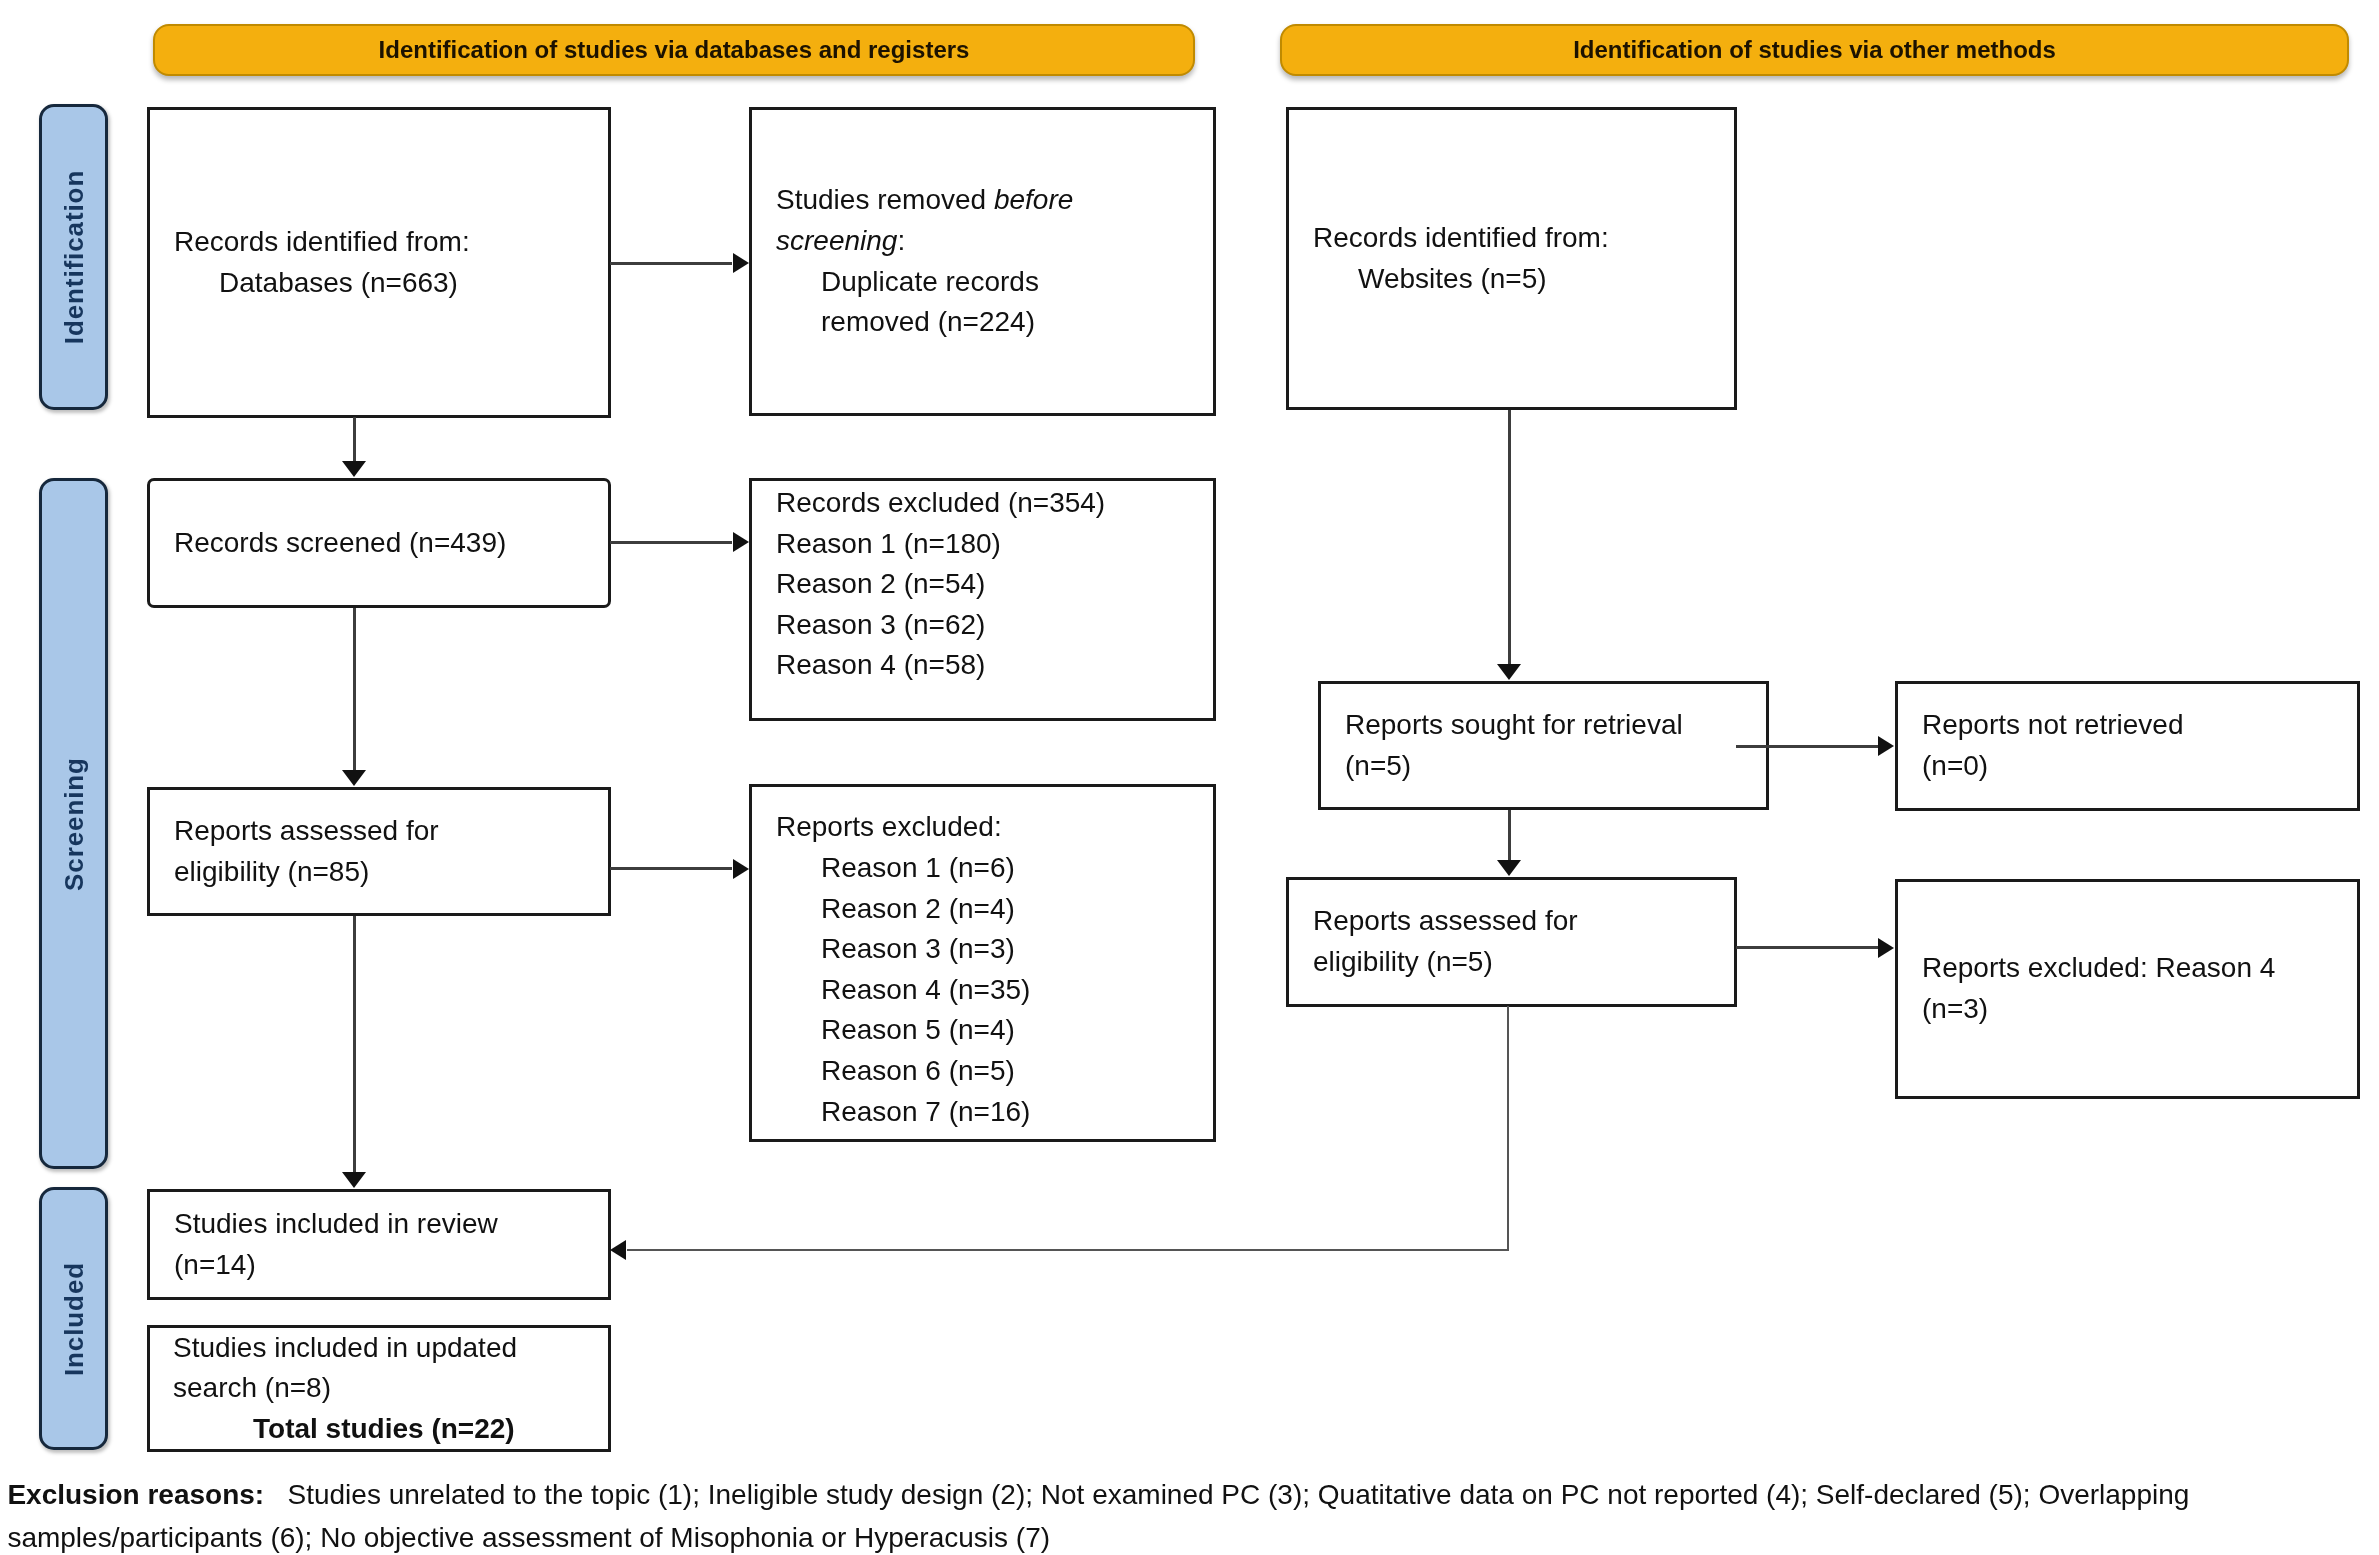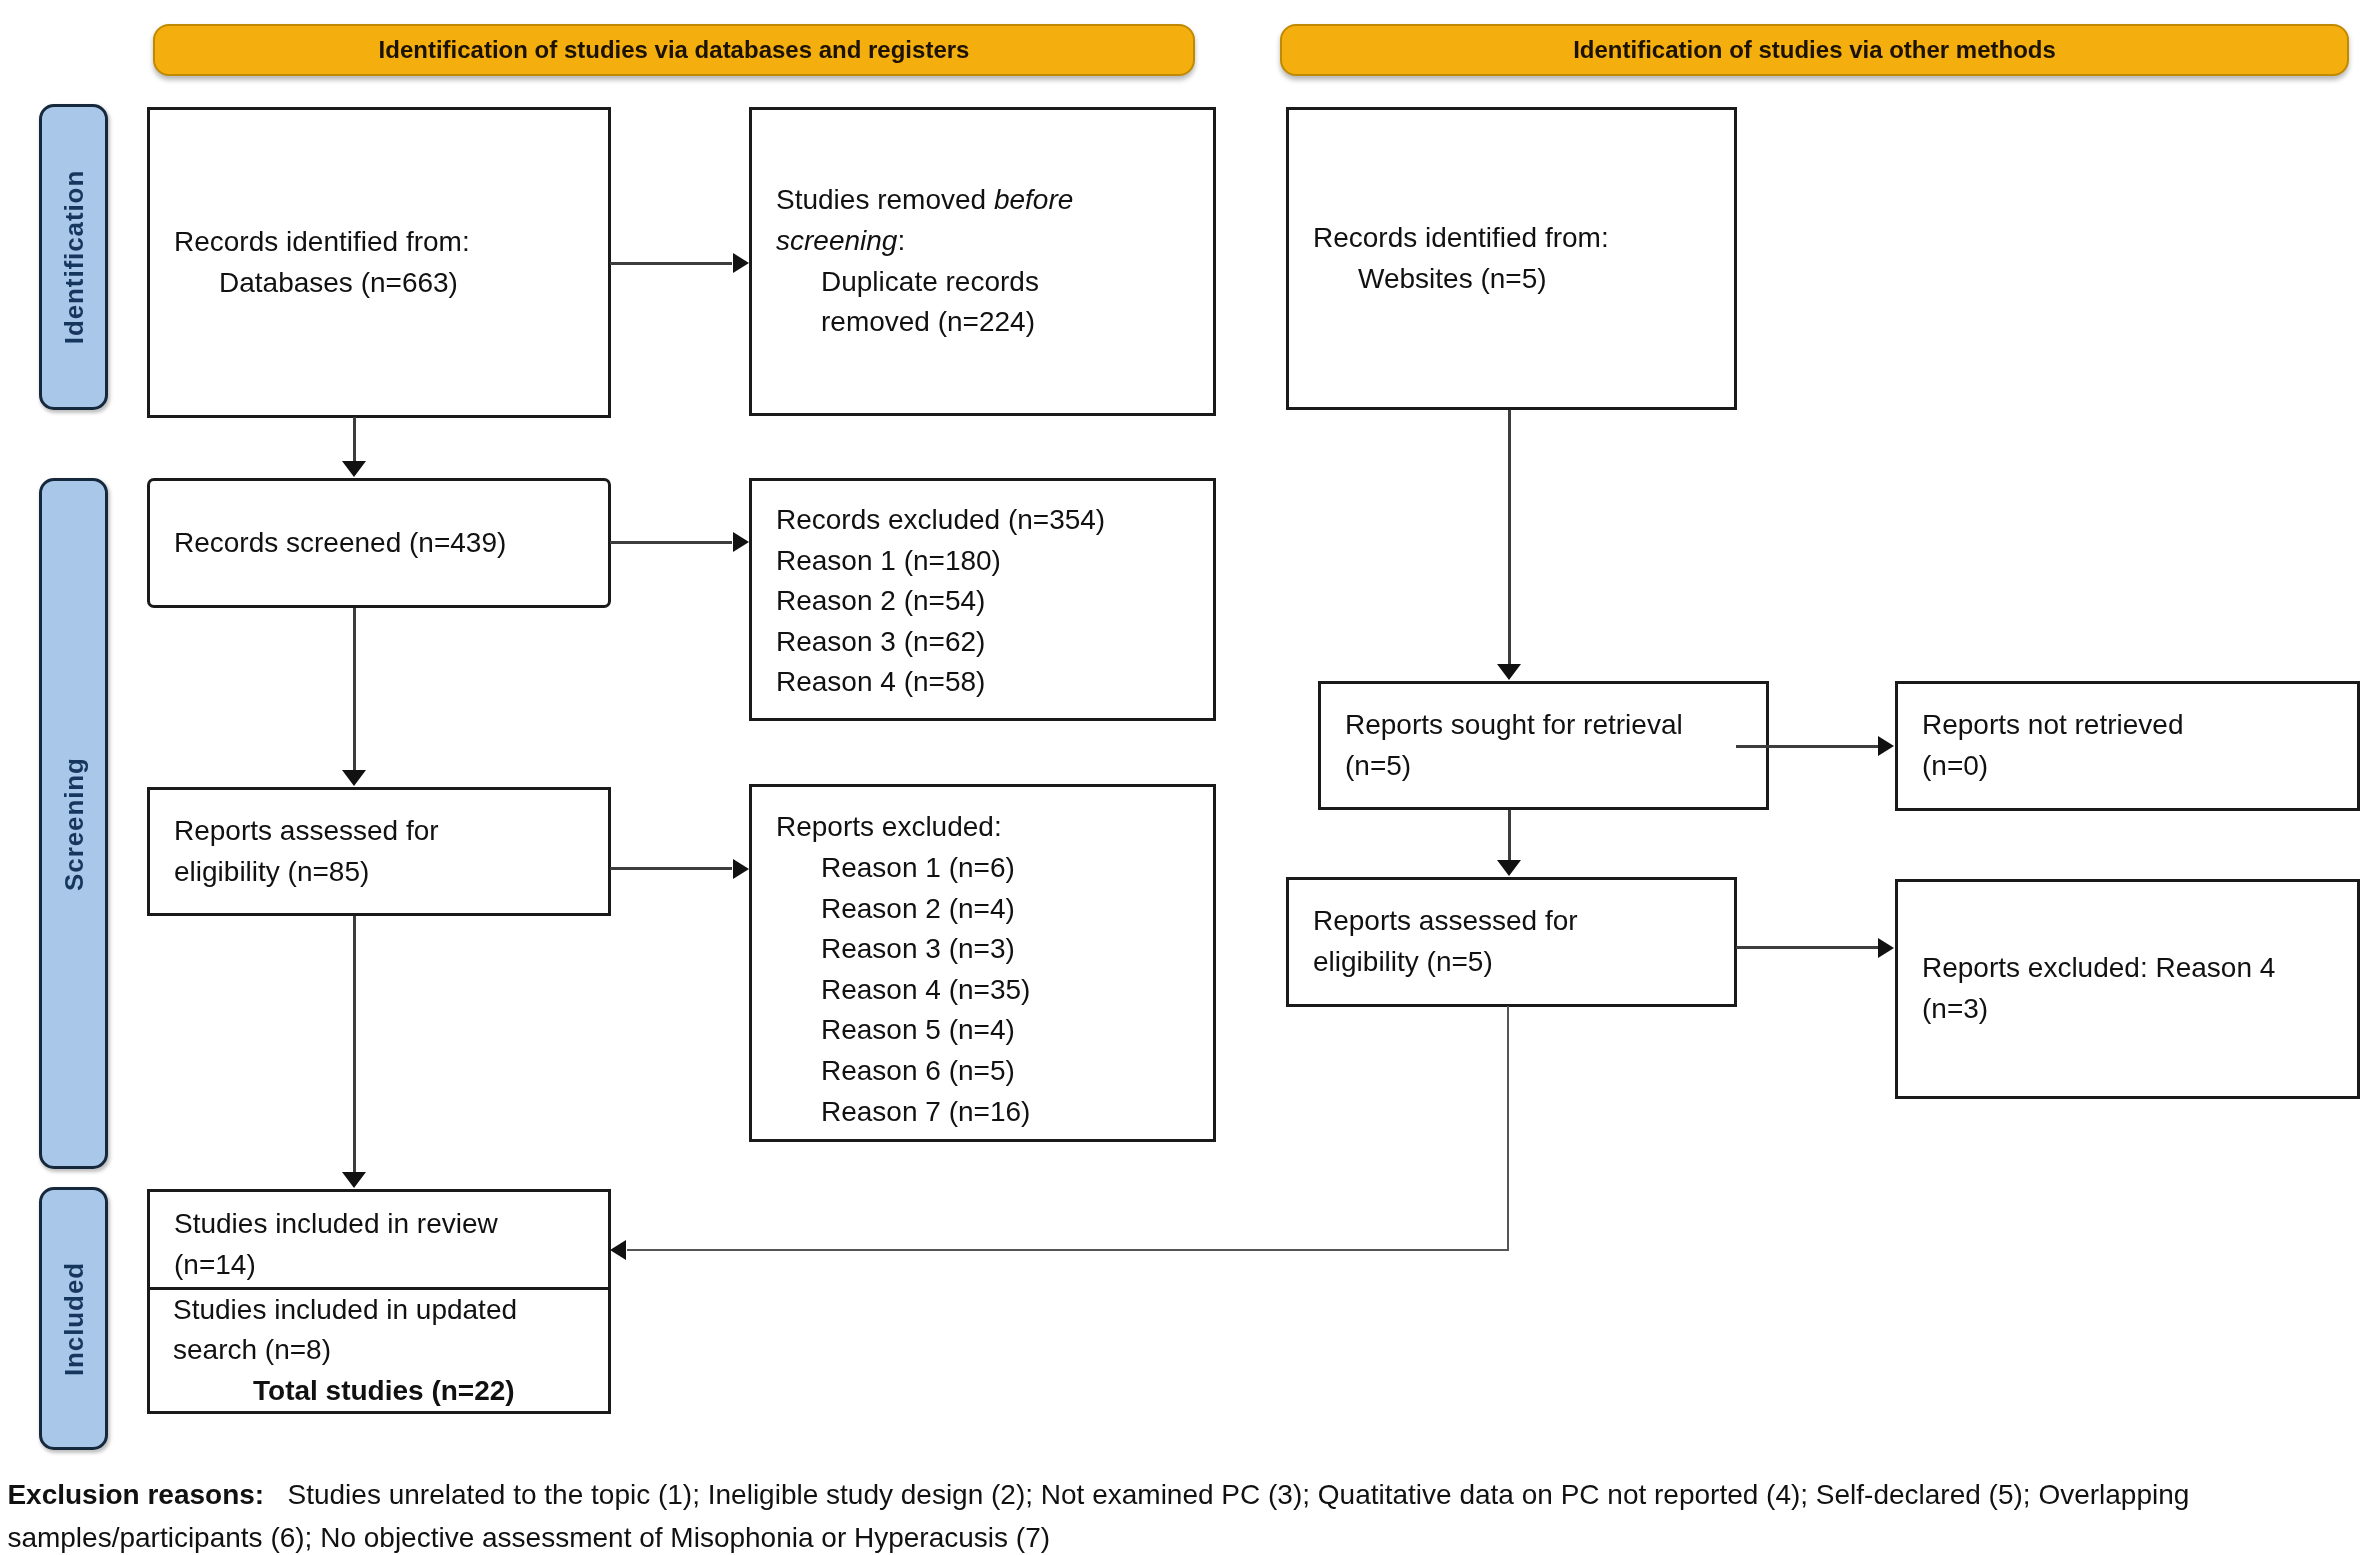--- a/index.html
+++ b/index.html
@@ -27,21 +27,21 @@
   }
   .tab-identification{top:104px;height:306px;}
   .tab-screening{top:478px;height:691px;}
   .tab-included{top:1187px;height:263px;}
   
   .box{
     position:absolute;background:#fff;border:3.7px solid #1a1a1a;box-sizing:border-box;
     display:flex;flex-direction:column;justify-content:center;
     padding:7.4px 13px 7.4px 24px;font-size:28px;line-height:1.45;color:#111;
   }
-  .box.top-align{justify-content:flex-start;padding-top:19px;}
+  .box.top-align{justify-content:flex-start;padding-top:2px;}
   .ind{margin-left:45px;}
   .ind2{margin-left:80px;font-weight:bold;}
   
   .c1{left:147px;width:464px;}
   .c2{left:749px;width:467px;}
   .c3{left:1286px;width:451px;}
   .c4{left:1895px;width:465px;}
   
   .vline{position:absolute;width:2.8px;background:#3d3d3d;}
   .hline{position:absolute;height:2.8px;background:#3d3d3d;}
@@ -85,21 +85,21 @@
     <div>Records screened (n=439)</div>
   </div>
   <div class="box c1" style="top:787px;height:129px;">
     <div>Reports assessed for</div>
     <div>eligibility (n=85)</div>
   </div>
   <div class="box c1" style="top:1189px;height:111px;">
     <div>Studies included in review</div>
     <div>(n=14)</div>
   </div>
-  <div class="box c1" style="top:1287px;height:127px;padding-left:23px;">
+  <div class="box c1" style="top:1325px;height:127px;padding-left:23px;">
     <div>Studies included in updated</div>
     <div>search (n=8)</div>
     <div class="ind2">Total studies (n=22)</div>
   </div>
 
   <div class="box c2" style="top:107px;height:309px;">
     <div><span>Studies removed </span><i>before</i></div>
     <div><i>screening</i><span>:</span></div>
     <div class="ind">Duplicate records</div>
     <div class="ind">removed (n=224)</div>

